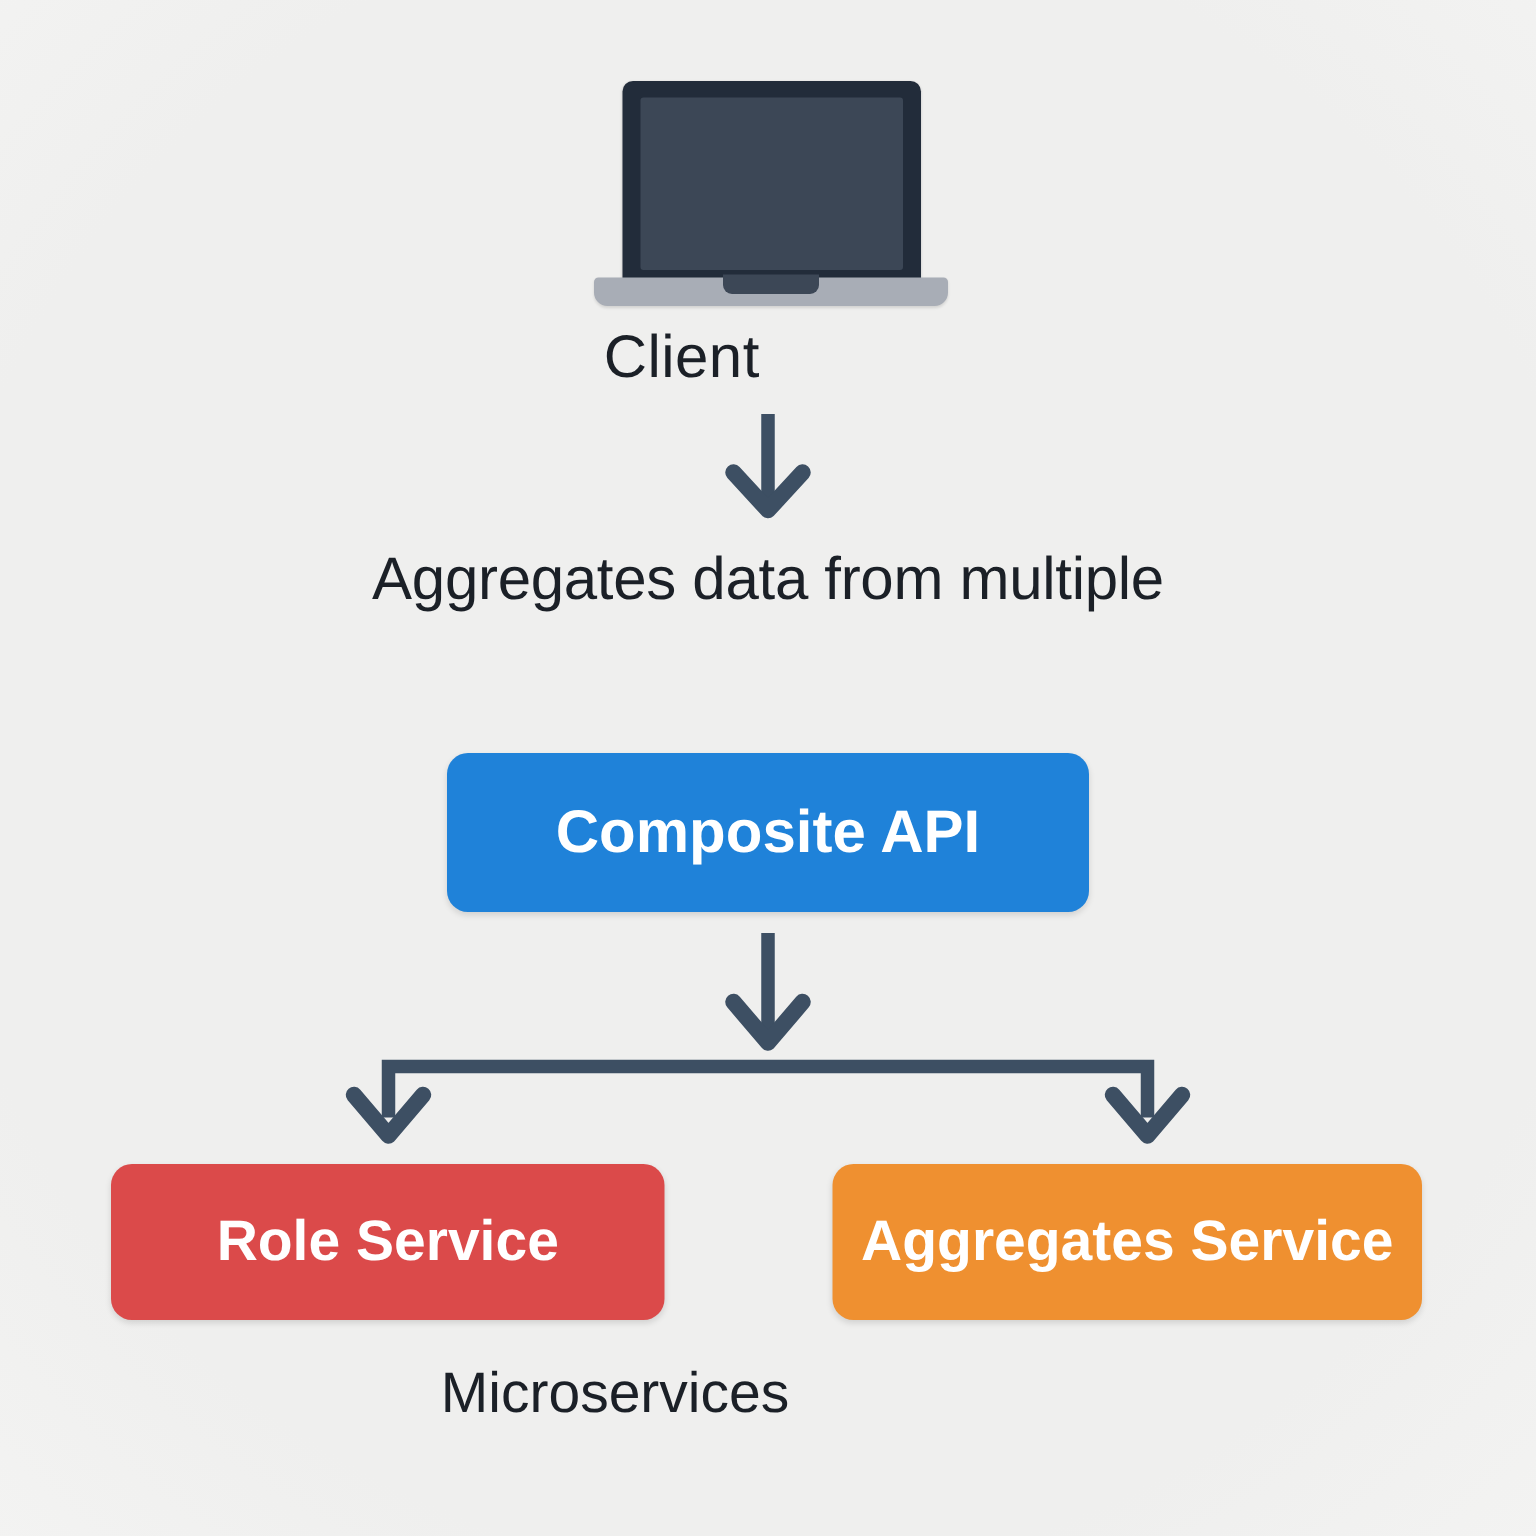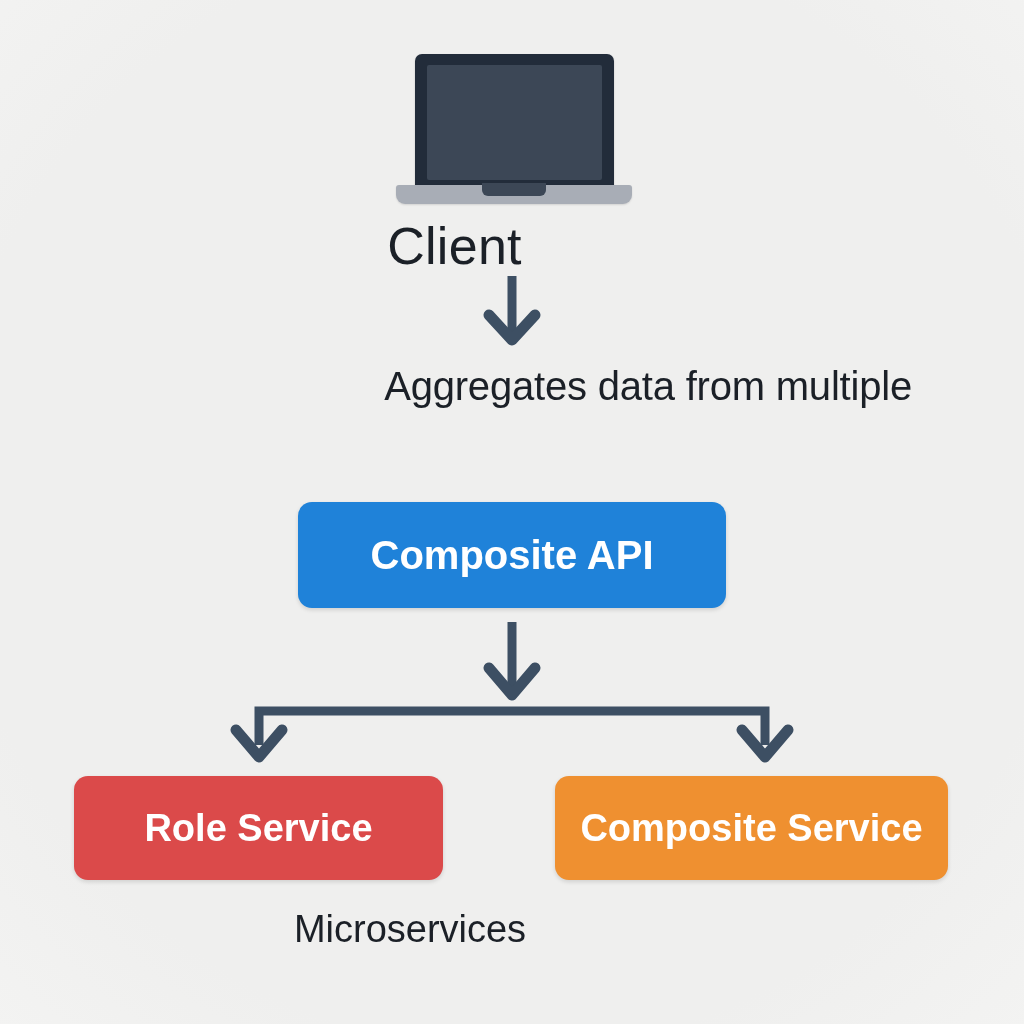--- a/index.html
+++ b/index.html
@@ -67,30 +67,30 @@
     background: #3c4756;
     border-radius: 0 0 6px 6px;
   }
   
   .label-client {
     position: absolute;
     left: 0;
     top: 216px;
     width: 909px;
     text-align: center;
-    font-size: 52px;
+    font-size: 40px;
     color: #1b2027;
     letter-spacing: 0.3px;
   }
   .caption-block {
     position: absolute;
     left: 112px;
     top: 358px;
     width: 800px;
-    text-align: right;
+    text-align: center;
     font-size: 40px;
     line-height: 56px;
     color: #1b2027;
     letter-spacing: -0.2px;
   }
   .label-microservices {
     position: absolute;
     left: 0;
     top: 908px;
     width: 820px;
@@ -181,18 +181,18 @@
 
   <div class="node-box" id="box-composite">
     <span>Composite API</span>
   </div>
 
   <div class="node-box" id="box-role">
     <span>Role Service</span>
   </div>
 
   <div class="node-box" id="box-department">
-    <span>Composite Service</span>
+    <span>Aggregates Service</span>
   </div>
 
   <div class="label-microservices">Microservices</div>
 
 </div>
 
 </body></html>

